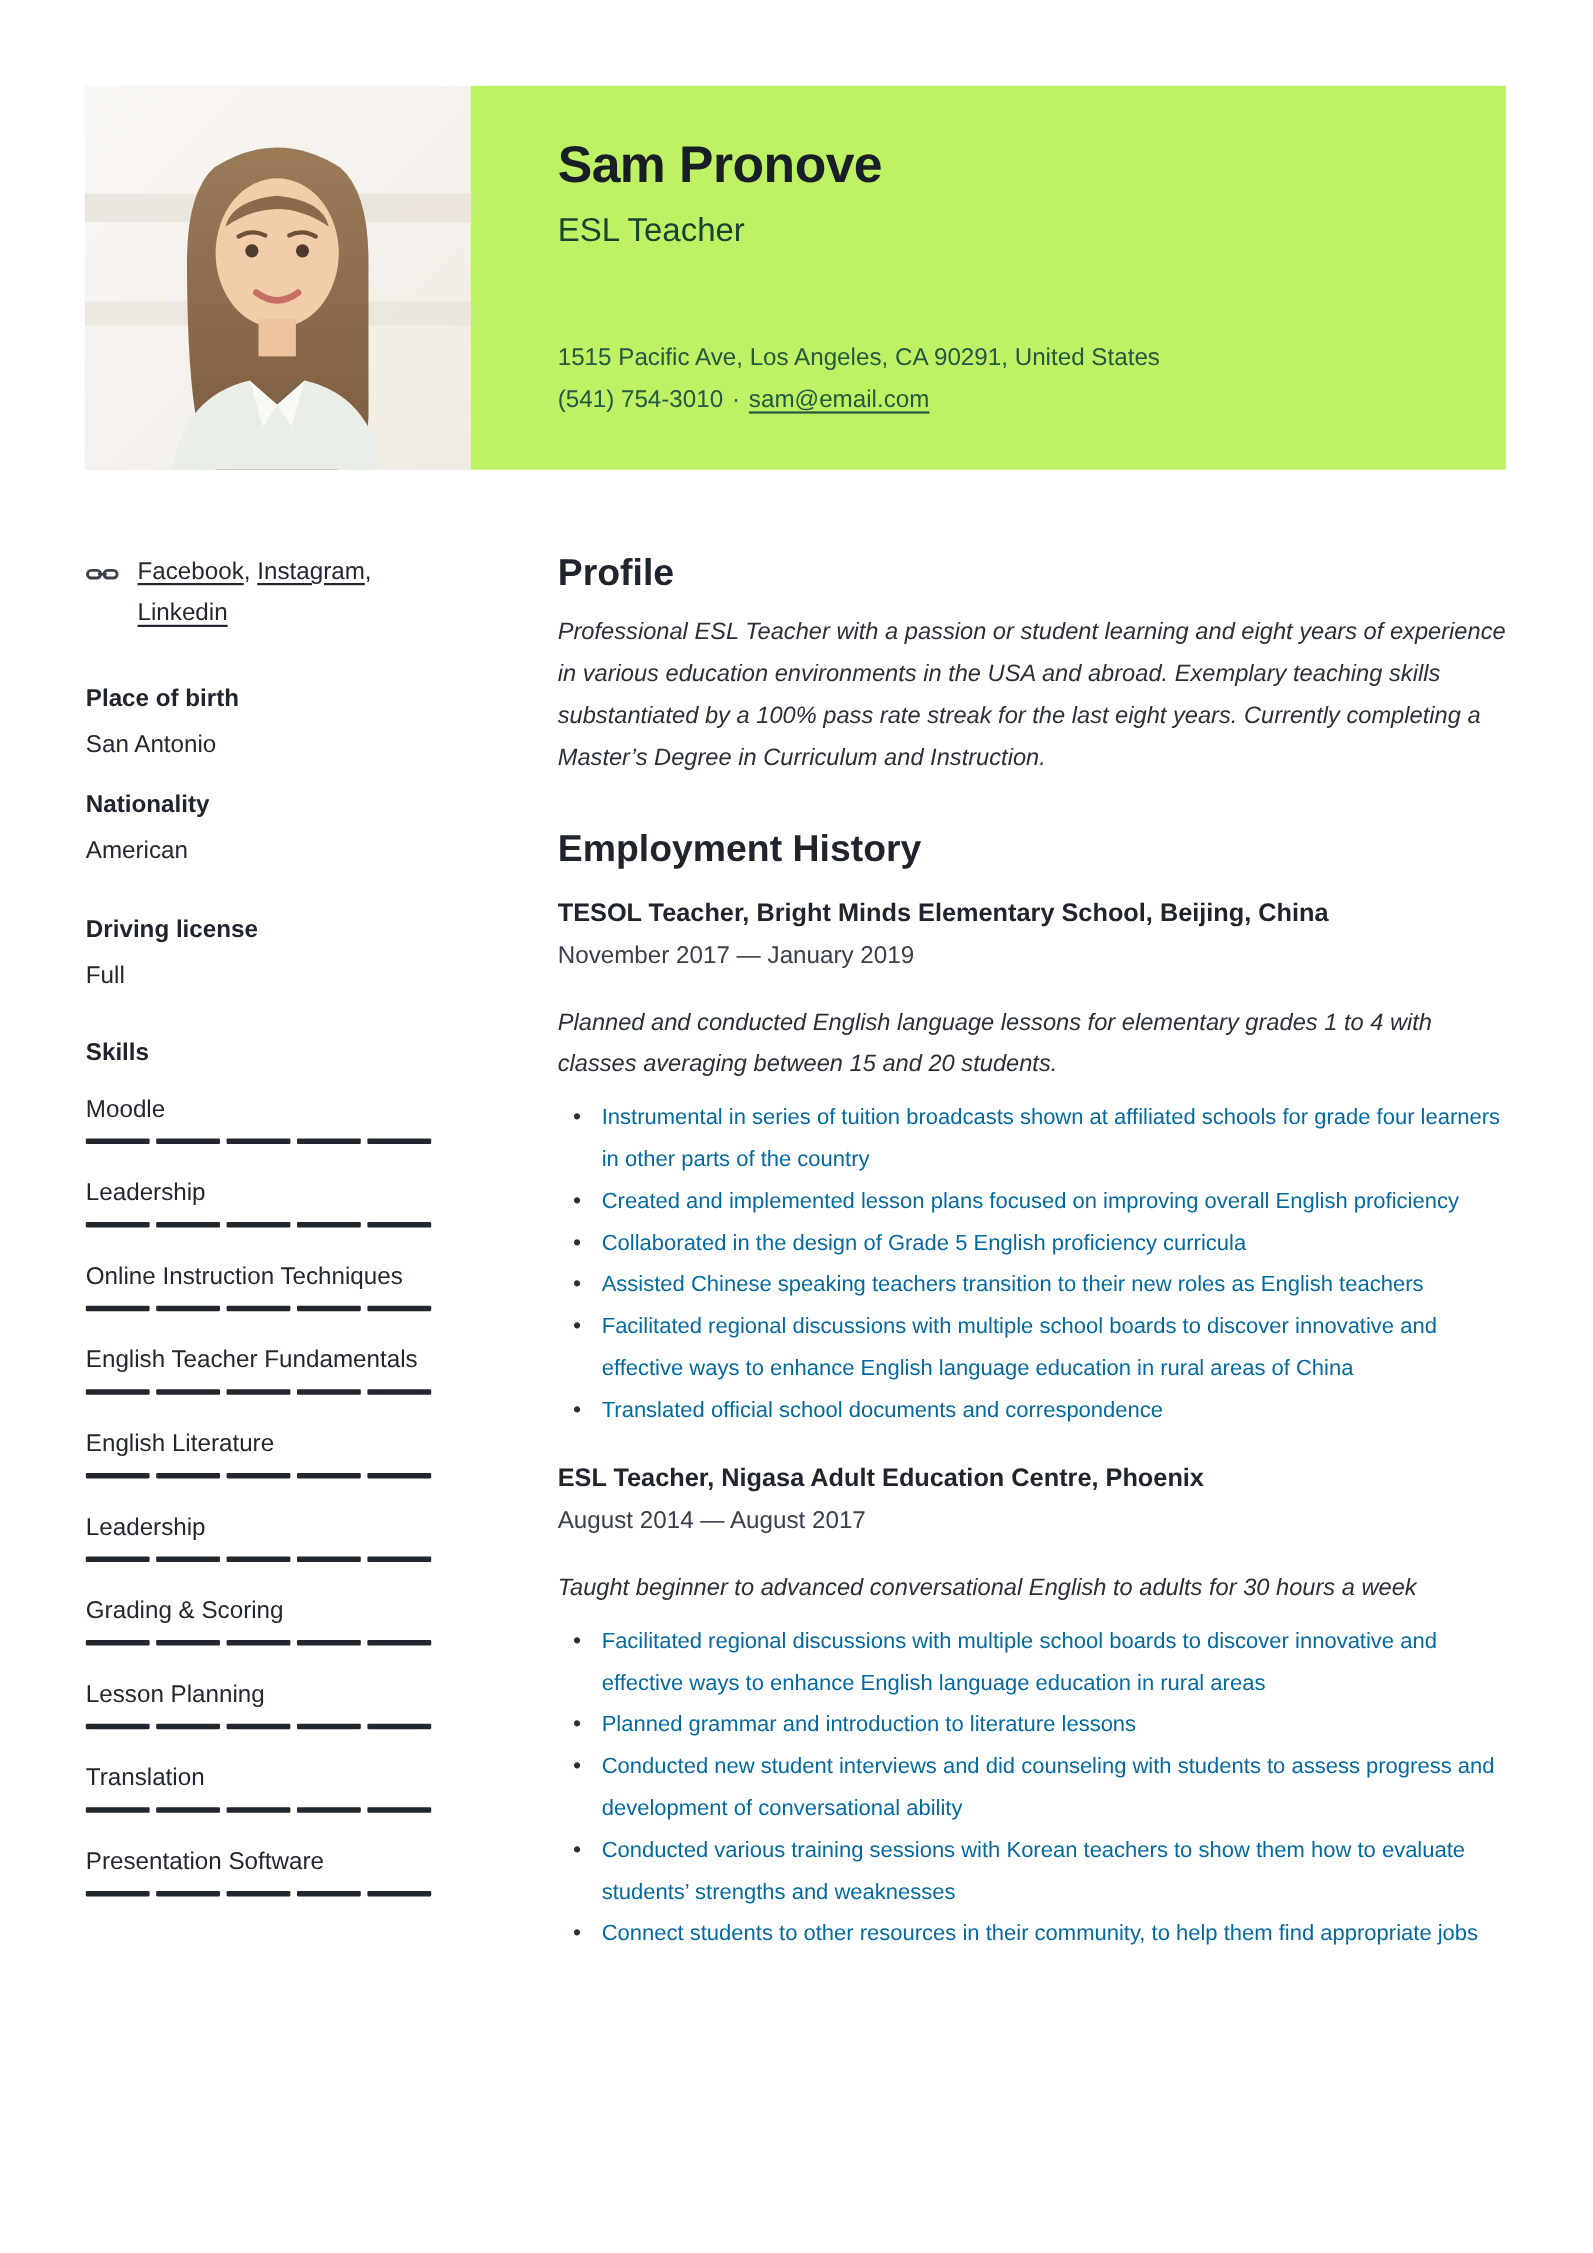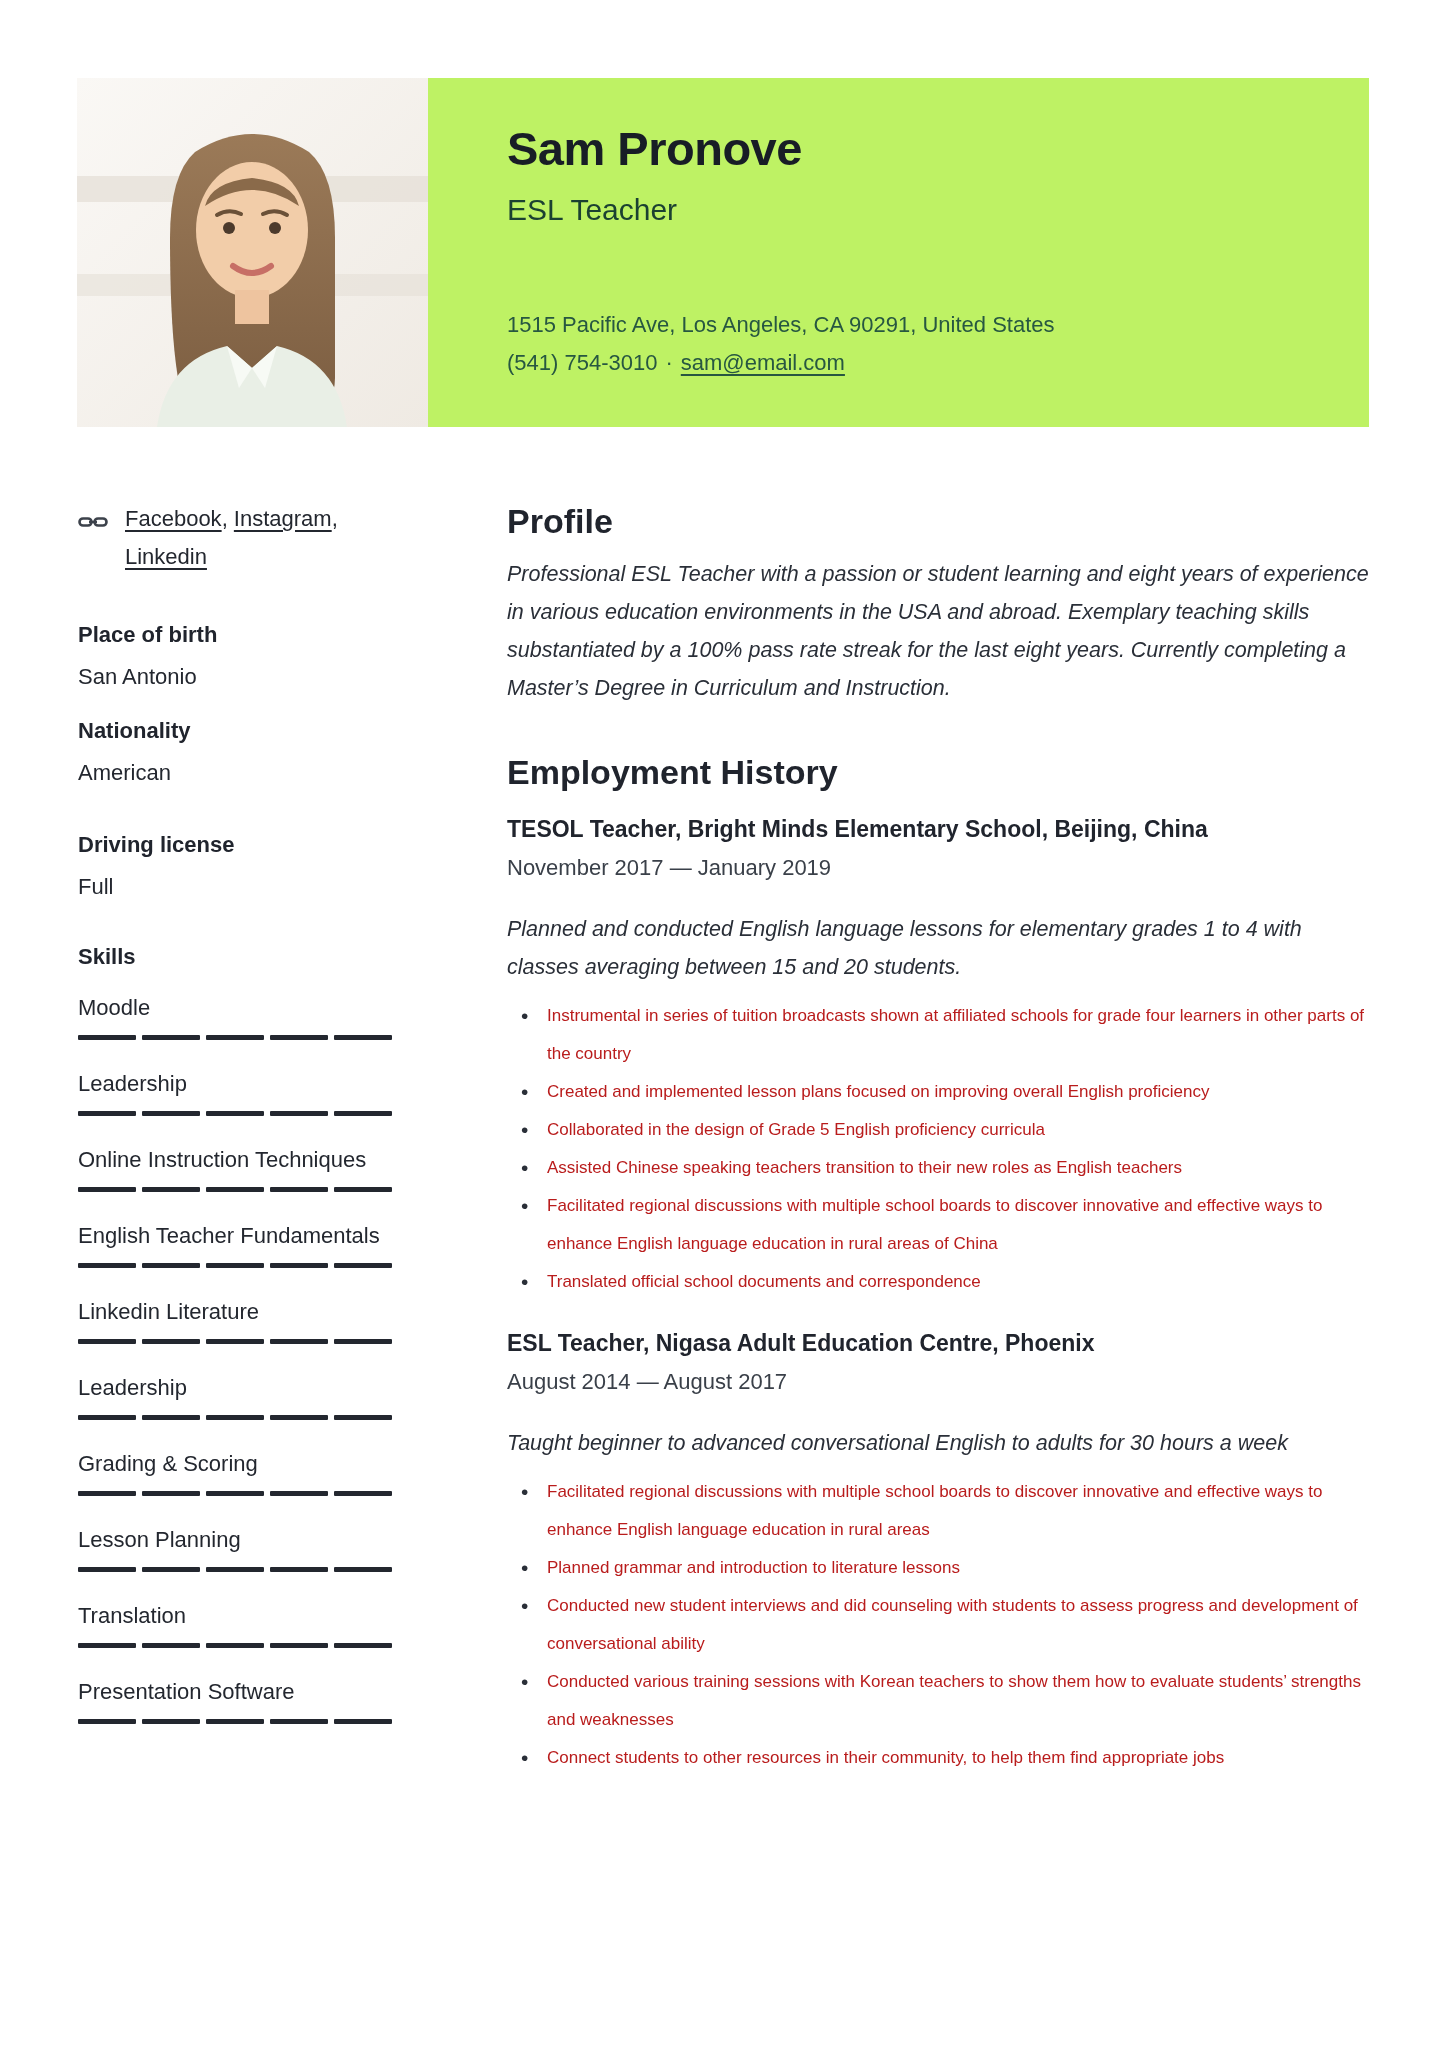--- a/index.html
+++ b/index.html
@@ -69,21 +69,21 @@
     font-size:21.5px; line-height:38px; font-style:italic; color:#2a2f38;
     margin-bottom:44px;
   }
   .emp-heading { margin-bottom:21px; }
   .job-title { font-size:23px; line-height:30px; font-weight:bold; color:#20242d; margin-bottom:9px; }
   .job-dates { font-size:22px; line-height:30px; color:#3a4049; margin-bottom:27px; }
   .job-summary { font-size:21.5px; line-height:38px; font-style:italic; color:#2a2f38; margin-bottom:11px; }
   .job-bullets { list-style:none; margin-bottom:27px; }
   .job-bullets li {
     position:relative; padding-left:40px;
-    font-size:17px; line-height:38px; color:#b91c1c;
+    font-size:20px; line-height:38px; color:#0369a1;
   }
   .job-bullets li::before {
     content:"•"; position:absolute; left:14px; top:0;
     font-size:21px; color:#2a2f38;
   }
 </style>
 </head>
 <body>
 
 <div class="page">
@@ -194,21 +194,21 @@
           <div class="skill-name">English Teacher Fundamentals</div>
           <div class="skill-bar">
             <span class="dash filled"></span>
             <span class="dash filled"></span>
             <span class="dash filled"></span>
             <span class="dash filled"></span>
             <span class="dash filled"></span>
           </div>
         </div>
         <div class="skill">
-          <div class="skill-name">Linkedin Literature</div>
+          <div class="skill-name">English Literature</div>
           <div class="skill-bar">
             <span class="dash filled"></span>
             <span class="dash filled"></span>
             <span class="dash filled"></span>
             <span class="dash filled"></span>
             <span class="dash filled"></span>
           </div>
         </div>
         <div class="skill">
           <div class="skill-name">Leadership</div>

